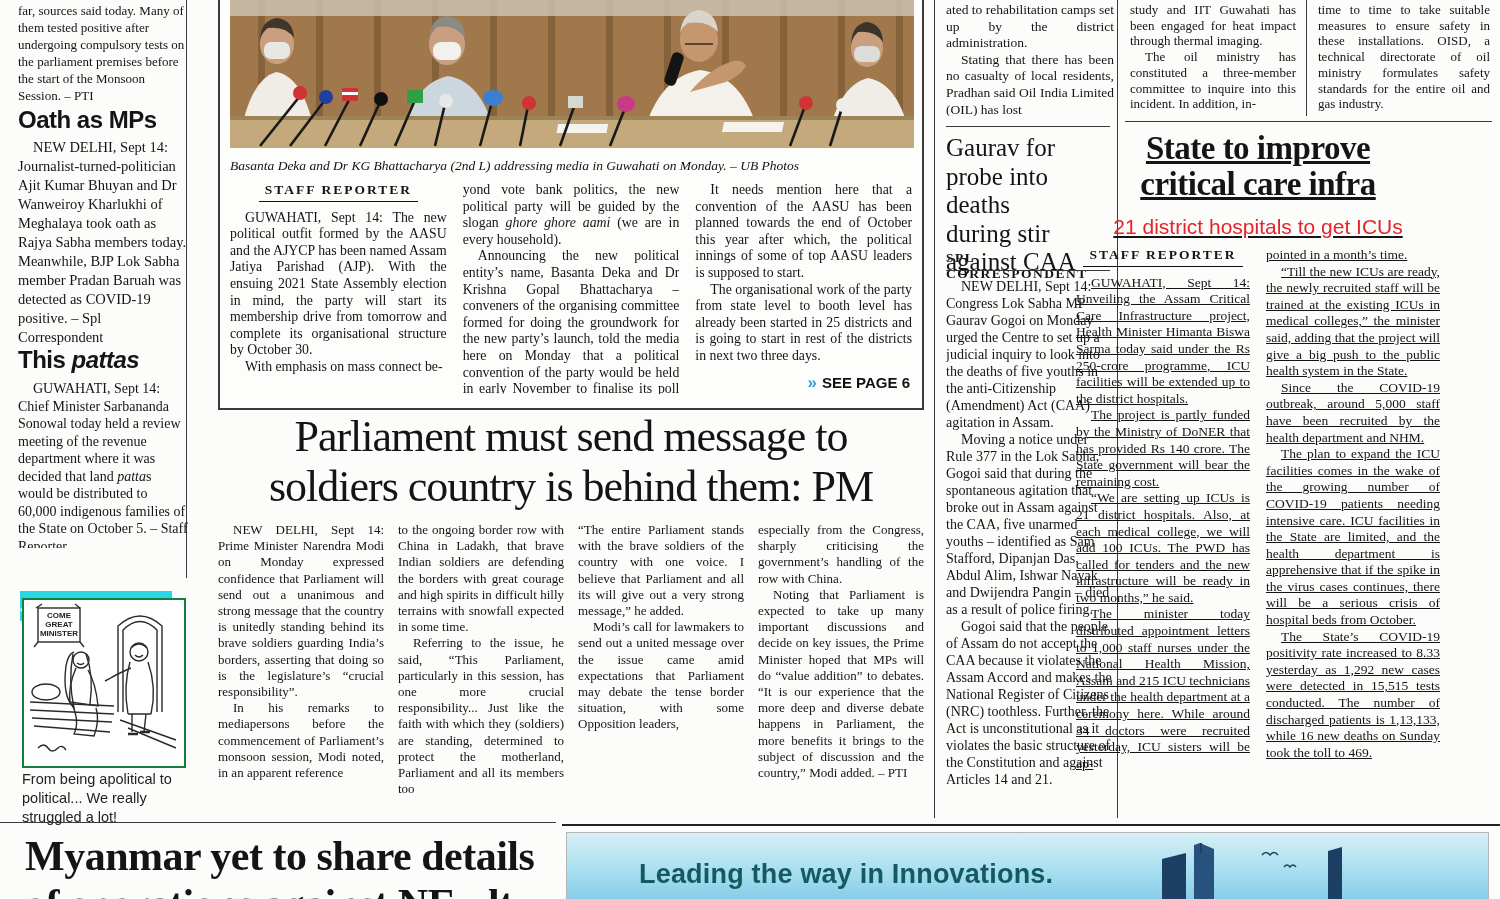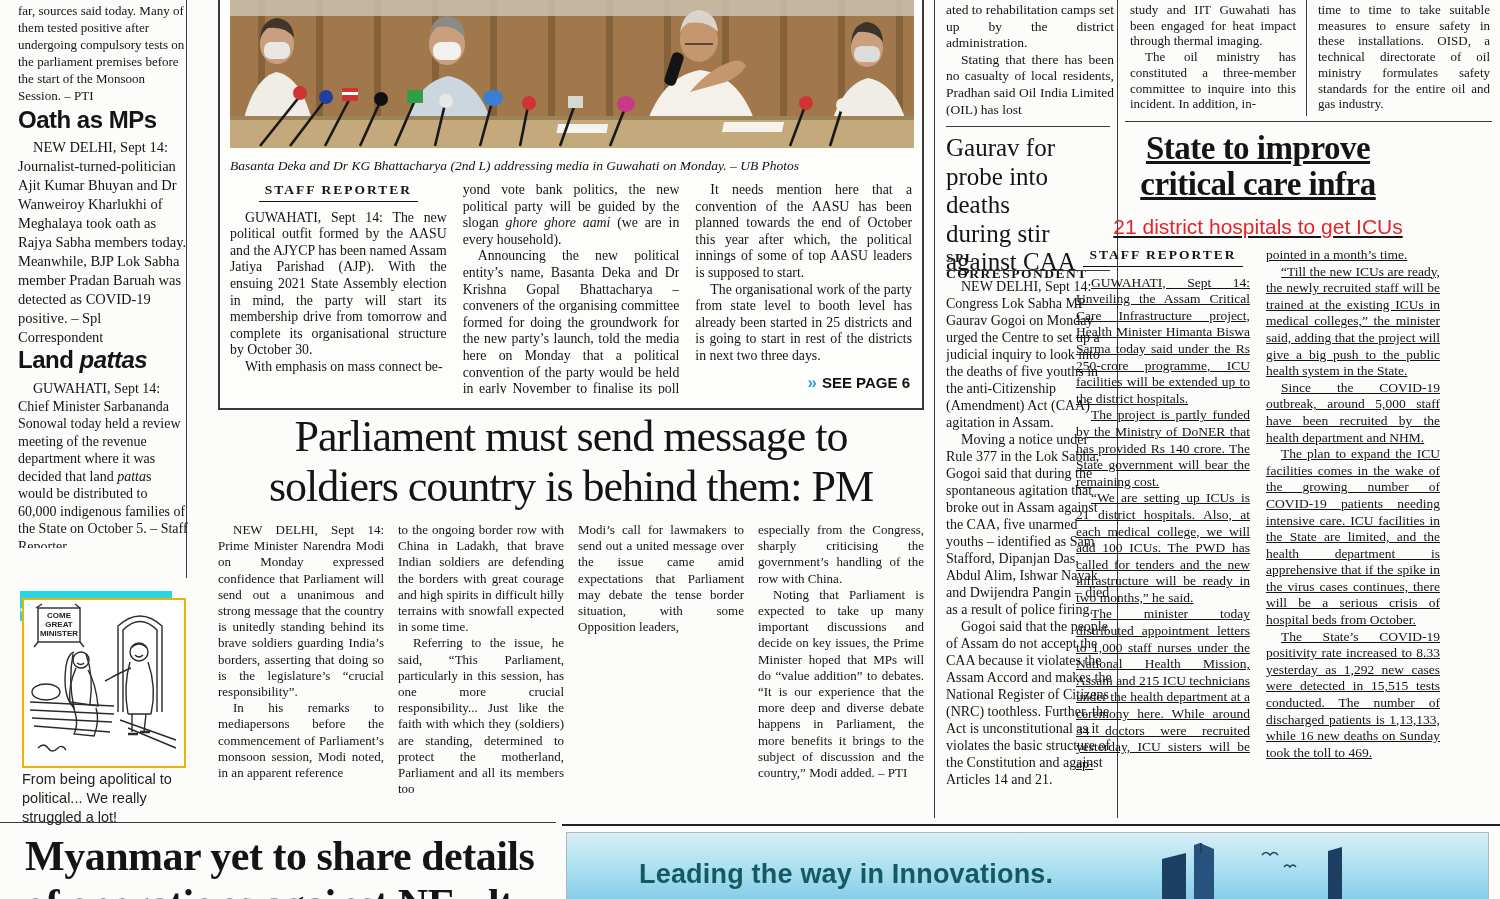--- a/index.html
+++ b/index.html
@@ -14,21 +14,21 @@
   .just{text-align:justify;}
   .clip{overflow:hidden;}
 
   
   .brief{font-size:13px;line-height:17px;}
   .railhead{font-family:"Liberation Sans",sans-serif;font-weight:bold;font-size:24px;letter-spacing:-0.5px;}
   .railbody{font-size:14.5px;line-height:19px;}
   .landbody{font-size:14px;line-height:17.5px;}
   .joco{background:#29d6e6;color:#ffffff;font-family:"Liberation Sans",sans-serif;
         font-weight:bold;font-size:22px;text-align:center;line-height:30px;letter-spacing:0.5px;margin-top:31px;}
-  .cartoon-box{border:2px solid #eab308;background:#fff;}
+  .cartoon-box{border:2px solid #15803d;background:#fff;}
   .cart-cap{font-family:"Liberation Sans",sans-serif;font-size:14.5px;line-height:19px;color:#222;}
 
   
   .ajp-box{border:2px solid #3a3a3a;background:#fdfdfc;padding:8px 10px;box-sizing:border-box;}
   .photo-cap{font-style:italic;font-size:13.5px;line-height:17px;margin-top:5px;color:#111;}
   .cols{display:flex;gap:16px;margin-top:8px;}
   .cols .ncol{flex:1;min-width:0;}
   .ajp-body{font-size:13.8px;line-height:16.6px;}
   .byline{font-weight:bold;font-size:13.5px;letter-spacing:2px;text-align:center;margin:0 auto 8px auto;}
   .byline span{display:inline-block;border-bottom:1.5px solid #111;padding:0 6px 2px 6px;}
@@ -72,21 +72,21 @@
   <div class="abs clip" style="left:18px;top:2px;width:168px;height:102px;">
     <p class="para noind brief">far, sources said today. Many of them tested positive after undergoing compulsory tests on the parliament premises before the start of the Monsoon Session. – PTI</p>
   </div>
 
   <div class="abs railhead" style="left:18px;top:106px;width:170px;">Oath as MPs</div>
   <div class="abs clip railbody" style="left:18px;top:138px;width:170px;height:208px;">
     <p class="para">NEW DELHI, Sept 14: Journalist-turned-politician Ajit Kumar Bhuyan and Dr Wanweiroy Kharlukhi of Meghalaya took oath as Rajya Sabha members today. Meanwhile, BJP Lok Sabha member Pradan Baruah was detected as COVID-19 positive. – Spl Correspondent</p>
   </div>
 
   <div class="abs railhead" style="left:18px;top:346px;width:170px;">
-    <span>Land </span><span class="it">pattas</span>
+    <span>This </span><span class="it">pattas</span>
   </div>
   <div class="abs clip landbody" style="left:18px;top:380px;width:170px;height:168px;">
     <p class="para"><span>GUWAHATI, Sept 14: Chief Minister Sarbananda Sonowal today held a review meeting of the revenue department where it was decided that land </span><span class="it">patta</span><span>s would be distributed to 60,000 indigenous families of the State on October 5. – Staff Reporter</span></p>
   </div>
 
   <div class="abs joco" style="left:20px;top:560px;width:152px;height:30px;">JOCOSERIOUS</div>
 
   <div class="abs cartoon-box" style="left:22px;top:598px;width:160px;height:166px;">
     <svg width="156" height="162" viewBox="0 0 156 162">
       <g stroke="#2a2a2a" fill="none" stroke-width="1.4">
@@ -234,20 +234,21 @@
     <div class="cols" style="height:294px;margin-top:10px;gap:14px;">
       <div class="ncol pm-body just clip">
           <p class="para">NEW DELHI, Sept 14: Prime Minister Narendra Modi on Monday expressed confidence that Parliament will send out a unanimous and strong message that the country is unitedly standing behind its brave soldiers guarding India’s borders, asserting that doing so is the legislature’s “crucial responsibility”.</p>
           <p class="para">In his remarks to mediapersons before the commencement of Parliament’s monsoon session, Modi noted, in an apparent reference</p>
         </div>
       <div class="ncol pm-body just clip cont">
           <p class="para">to the ongoing border row with China in Ladakh, that brave Indian soldiers are defending the borders with great courage and high spirits in difficult hilly terrains with snowfall expected in some time.</p>
           <p class="para">Referring to the issue, he said, “This Parliament, particularly in this session, has one more crucial responsibility... Just like the faith with which they (soldiers) are standing, determined to protect the motherland, Parliament and all its members too</p>
         </div>
       <div class="ncol pm-body just clip cont">
+          <p class="para">“The entire Parliament stands with the brave soldiers of the country with one voice. I believe that Parliament and all its will give out a very strong message,” he added.</p>
           <p class="para">Modi’s call for lawmakers to send out a united message over the issue came amid expectations that Parliament may debate the tense border situation, with some Opposition leaders,</p>
         </div>
       <div class="ncol pm-body just clip cont">
           <p class="para">especially from the Congress, sharply criticising the government’s handling of the row with China.</p>
           <p class="para">Noting that Parliament is expected to take up many important discussions and decide on key issues, the Prime Minister hoped that MPs will do “value addition” to debates. “It is our experience that the more deep and diverse debate happens in Parliament, the more benefits it brings to the subject of discussion and the country,” Modi added. – PTI</p>
         </div>
     </div>
   </div>
 
   <div class="abs clip g-frag just cont" style="left:946px;top:2px;width:168px;height:114px;">

